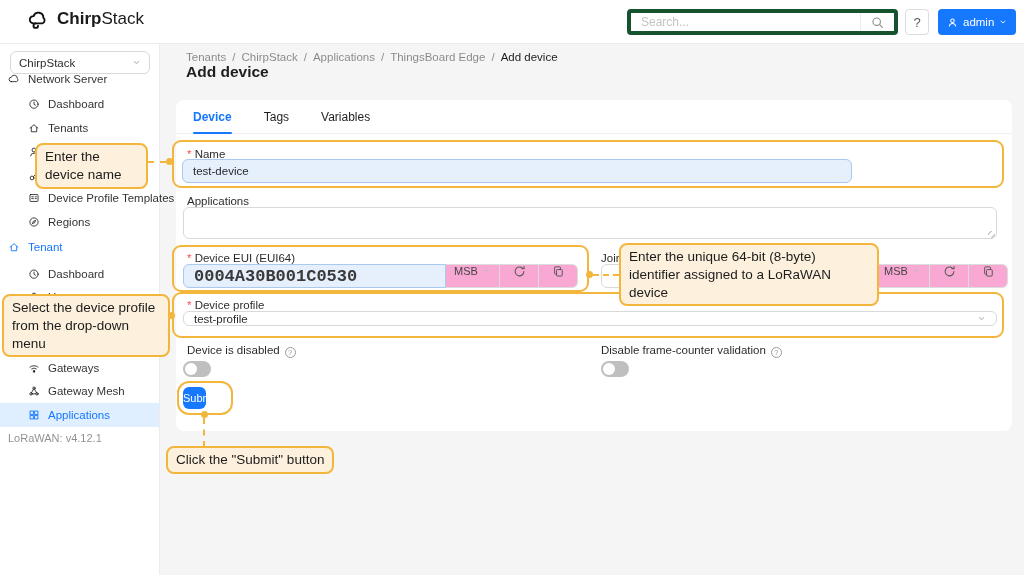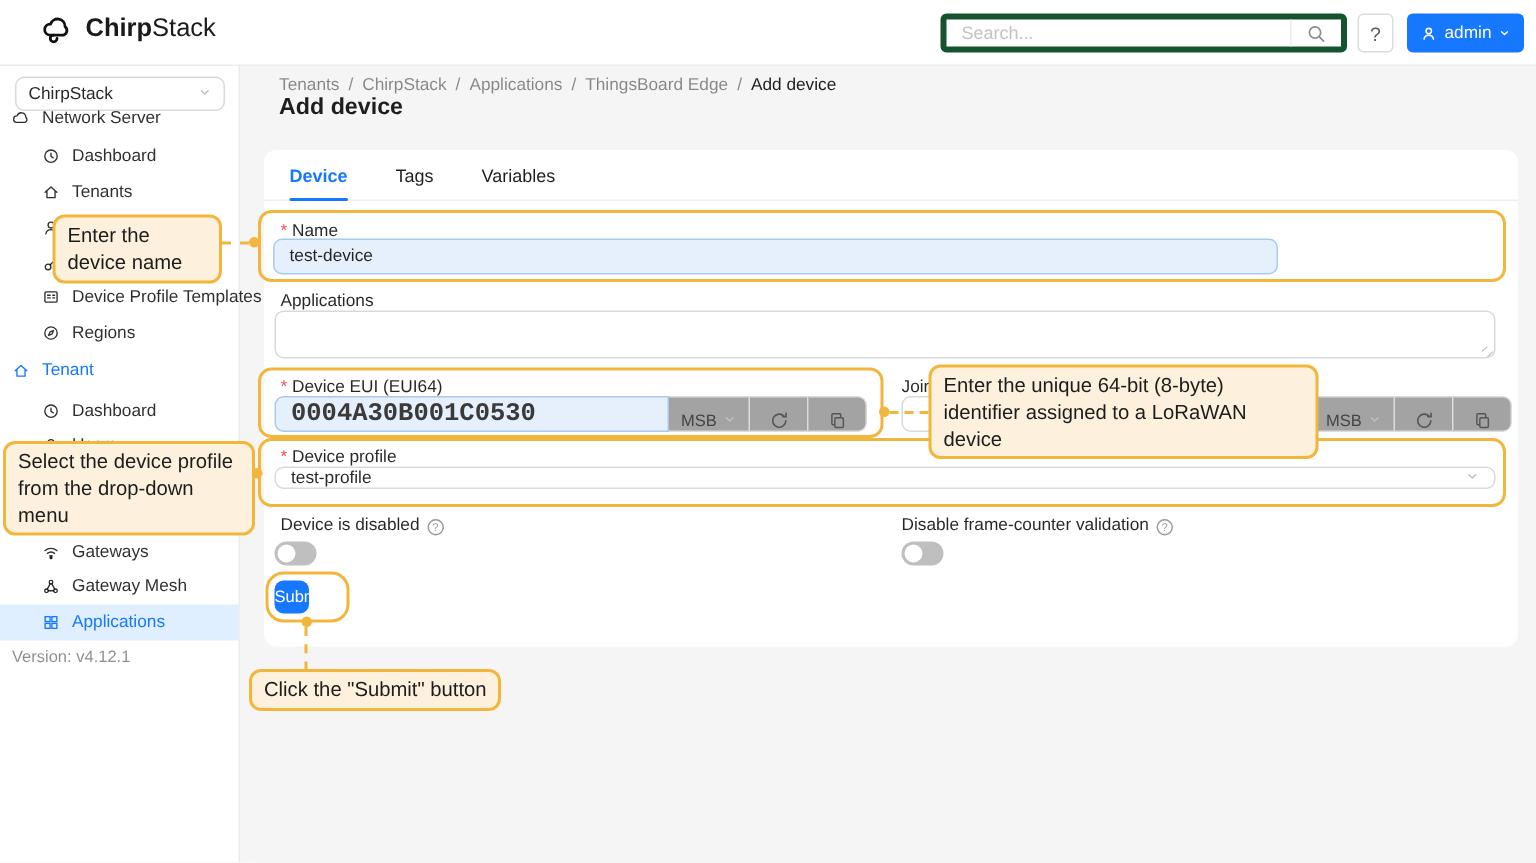--- a/index.html
+++ b/index.html
@@ -48,21 +48,21 @@
   .req::before { content:"* "; color:#ff4d4f; }
   .f-input { position:absolute; height:24px; border-radius:6px; font-size:11.5px; display:flex; align-items:center; padding:0 10px; }
   .filled { background:#e6effc; border:1px solid #a9c9ef; color:rgba(0,0,0,.85); }
   .plain { background:#fff; border:1px solid #d9d9d9; color:rgba(0,0,0,.85); }
   textarea.ta { position:absolute; left:7px; top:107px; width:814px; height:32px; border:1px solid #d9d9d9; border-radius:6px; resize:none; outline:none; background:#fff; }
   .ta-grip { position:absolute; left:812px; top:131px; width:7px; height:7px; background:repeating-linear-gradient(135deg,transparent 0 2px,#c9c9c9 2px 3px,transparent 3px 5px); }
 
   .inp-group { position:absolute; height:24px; display:flex; align-items:stretch; }
   .inp-group .seg-input { flex:1; border-radius:6px 0 0 6px; display:flex; align-items:center; padding:0 10px; }
   .seg-input.mono { font-family:"Liberation Mono",monospace; font-weight:700; font-size:17px; color:#3a3a3a; }
-  .addon { background:#a3a3a3; border:1px solid #dcdcdc; border-left:none; display:flex; align-items:flex-end; justify-content:center; color:#555; cursor:pointer; }
+  .addon { background:#f9a8d4; border:1px solid #dcdcdc; border-left:none; display:flex; align-items:flex-start; justify-content:center; color:#555; cursor:pointer; }
   .addon.msb { width:54px; gap:4px; font-size:11px; color:#444; }
   .addon.msb .caret { color:#bfbfbf; }
   .addon.icon-cell { width:39px; }
   .addon.last { border-radius:0 6px 6px 0; }
   .addon svg { width:13px; height:13px; }
   .caret svg { width:9px; height:9px; }
 
   .select-like { justify-content:space-between; cursor:pointer; }
   .select-like .caret { color:#bfbfbf; }
 
@@ -222,21 +222,21 @@
     <div class="side-sel" style="top:359px"></div>
     <div class="side-row side-item accent" style="top:362px">
       <svg viewBox="0 0 16 16" fill="none" stroke="currentColor" stroke-width="1.2">
           <rect x="2.8" y="2.8" width="4.4" height="4.4"></rect>
           <rect x="8.8" y="2.8" width="4.4" height="4.4"></rect>
           <rect x="2.8" y="8.8" width="4.4" height="4.4"></rect>
           <rect x="8.8" y="8.8" width="4.4" height="4.4"></rect>
         </svg>
       <span>Applications</span>
     </div>
-    <div class="version">Version: v4.12.1</div>
+    <div class="version">LoRaWAN: v4.12.1</div>
   </div>
 
   <div class="breadcrumb">
     <span class="crumb">Tenants</span><span class="sep">/</span><span class="crumb">ChirpStack</span><span class="sep">/</span><span class="crumb">Applications</span><span class="sep">/</span><span class="crumb">ThingsBoard Edge</span><span class="sep">/</span><span class="current">Add device</span>
   </div>
   <div class="page-title">Add device</div>
 
   <div class="card">
     <div class="tabbar">
       <div class="tab active">Device</div>

